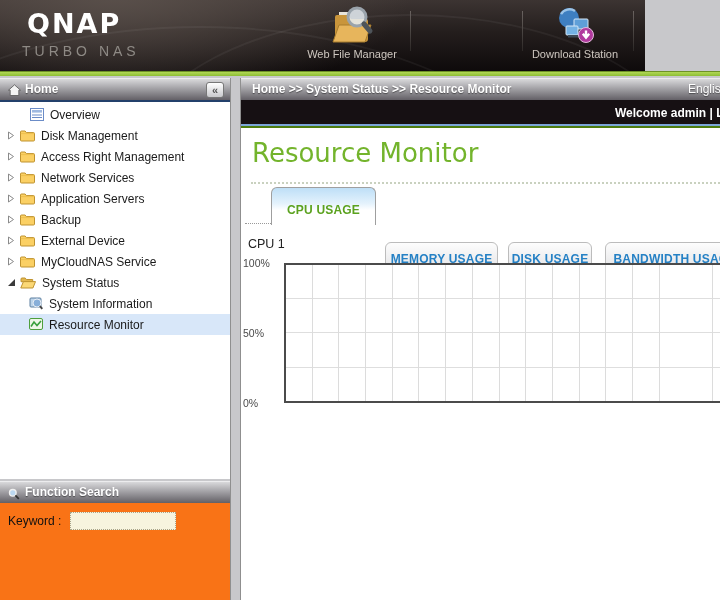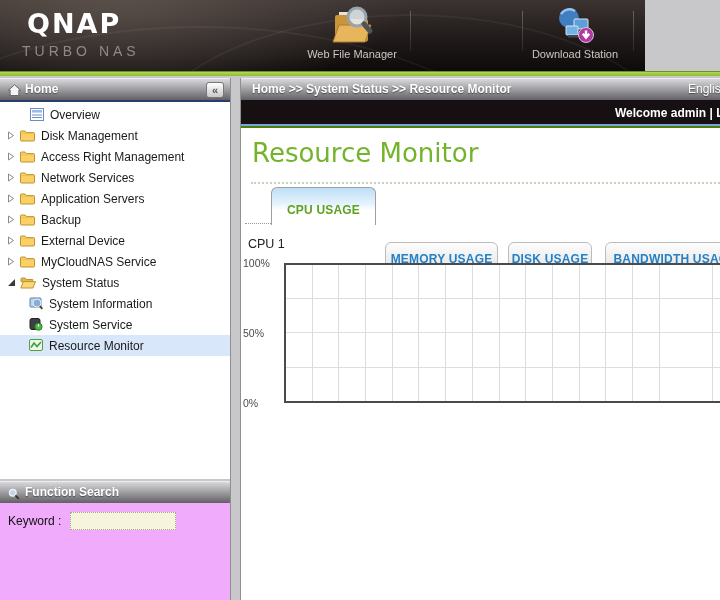--- a/index.html
+++ b/index.html
@@ -40,21 +40,21 @@
   .row{height:21px;display:flex;align-items:center;font-size:12px;color:#1a1a1a;cursor:pointer;white-space:nowrap;}
   .row .arrow{width:13px;margin-left:7px;flex:0 0 13px;display:flex;align-items:center;}
   .row .ticon{margin-right:6px;display:flex;align-items:center;}
   .row.leaf1{padding-left:30px;}
   .row.child{padding-left:29px;}
   .row.selected{background:#d8e7f9;}
   .collapse-btn{position:absolute;right:6px;top:3px;width:18px;height:16px;border:1px solid #777;
     border-radius:3px;background:linear-gradient(180deg,#ffffff,#c9c9cc);color:#555;font-size:11px;
     font-weight:bold;line-height:13px;text-align:center;padding:0;cursor:pointer;text-shadow:none;}
   .fs-bar{left:0;top:403px;width:230px;}
-  .fs-body{position:absolute;left:0;top:425px;width:230px;height:97px;background:#f0abfc;}
+  .fs-body{position:absolute;left:0;top:425px;width:230px;height:97px;background:#f97316;}
   .fs-label{position:absolute;left:8px;top:11px;font-size:12px;color:#111;}
   .keyword-input{position:absolute;left:70px;top:9px;width:106px;height:18px;background:#f7f4de;
     border:1px dotted #a8a489;font-size:12px;padding:1px 4px;}
 
   
   .main{position:absolute;left:240px;top:78px;width:480px;height:522px;background:#4d7c0f;
     border-left:1px solid #8f8f8f;}
   .crumb-bar{left:0;top:0;width:479px;}
   .crumb{position:absolute;left:11px;top:0;white-space:nowrap;cursor:pointer;}
   .lang{position:absolute;left:447px;top:0;font-weight:normal;white-space:nowrap;cursor:pointer;}
@@ -294,30 +294,20 @@
         <span class="ticon">
           <svg width="14" height="13" viewBox="0 0 14 13">
               <rect x="1" y="1" width="11" height="9" rx="1" fill="#bcd4ea" stroke="#5c7fa0"></rect>
               <circle cx="8" cy="6" r="4" fill="#7fa8d6" fill-opacity=".85" stroke="#e8eef5"></circle>
               <line x1="11" y1="9" x2="13.2" y2="11.8" stroke="#444" stroke-width="2"></line>
             </svg>
         </span>
           <span>System Information</span>
       </div>
 
-      <div class="row child">
-        <span class="ticon">
-          <svg width="14" height="13" viewBox="0 0 14 13">
-              <rect x="1" y=".5" width="10" height="11" rx="2" fill="#3c3f45" stroke="#222"></rect>
-              <circle cx="9.5" cy="8.7" r="3.6" fill="#4db748" stroke="#2e7d2a"></circle>
-              <line x1="9.5" y1="6.3" x2="9.5" y2="8.6" stroke="#fff" stroke-width="1.2"></line>
-            </svg>
-        </span>
-          <span>System Service</span>
-      </div>
 
       <div class="row child selected">
         <span class="ticon">
           <svg width="14" height="13" viewBox="0 0 14 13">
               <rect x=".5" y=".5" width="13" height="11" rx="1.5" fill="#eef7e8" stroke="#4e9f3d"></rect>
               <polyline points="2,8.5 5,4 8,7.5 12,3" fill="none" stroke="#37a03a" stroke-width="1.6"></polyline>
             </svg>
         </span>
           <span>Resource Monitor</span>
       </div>

